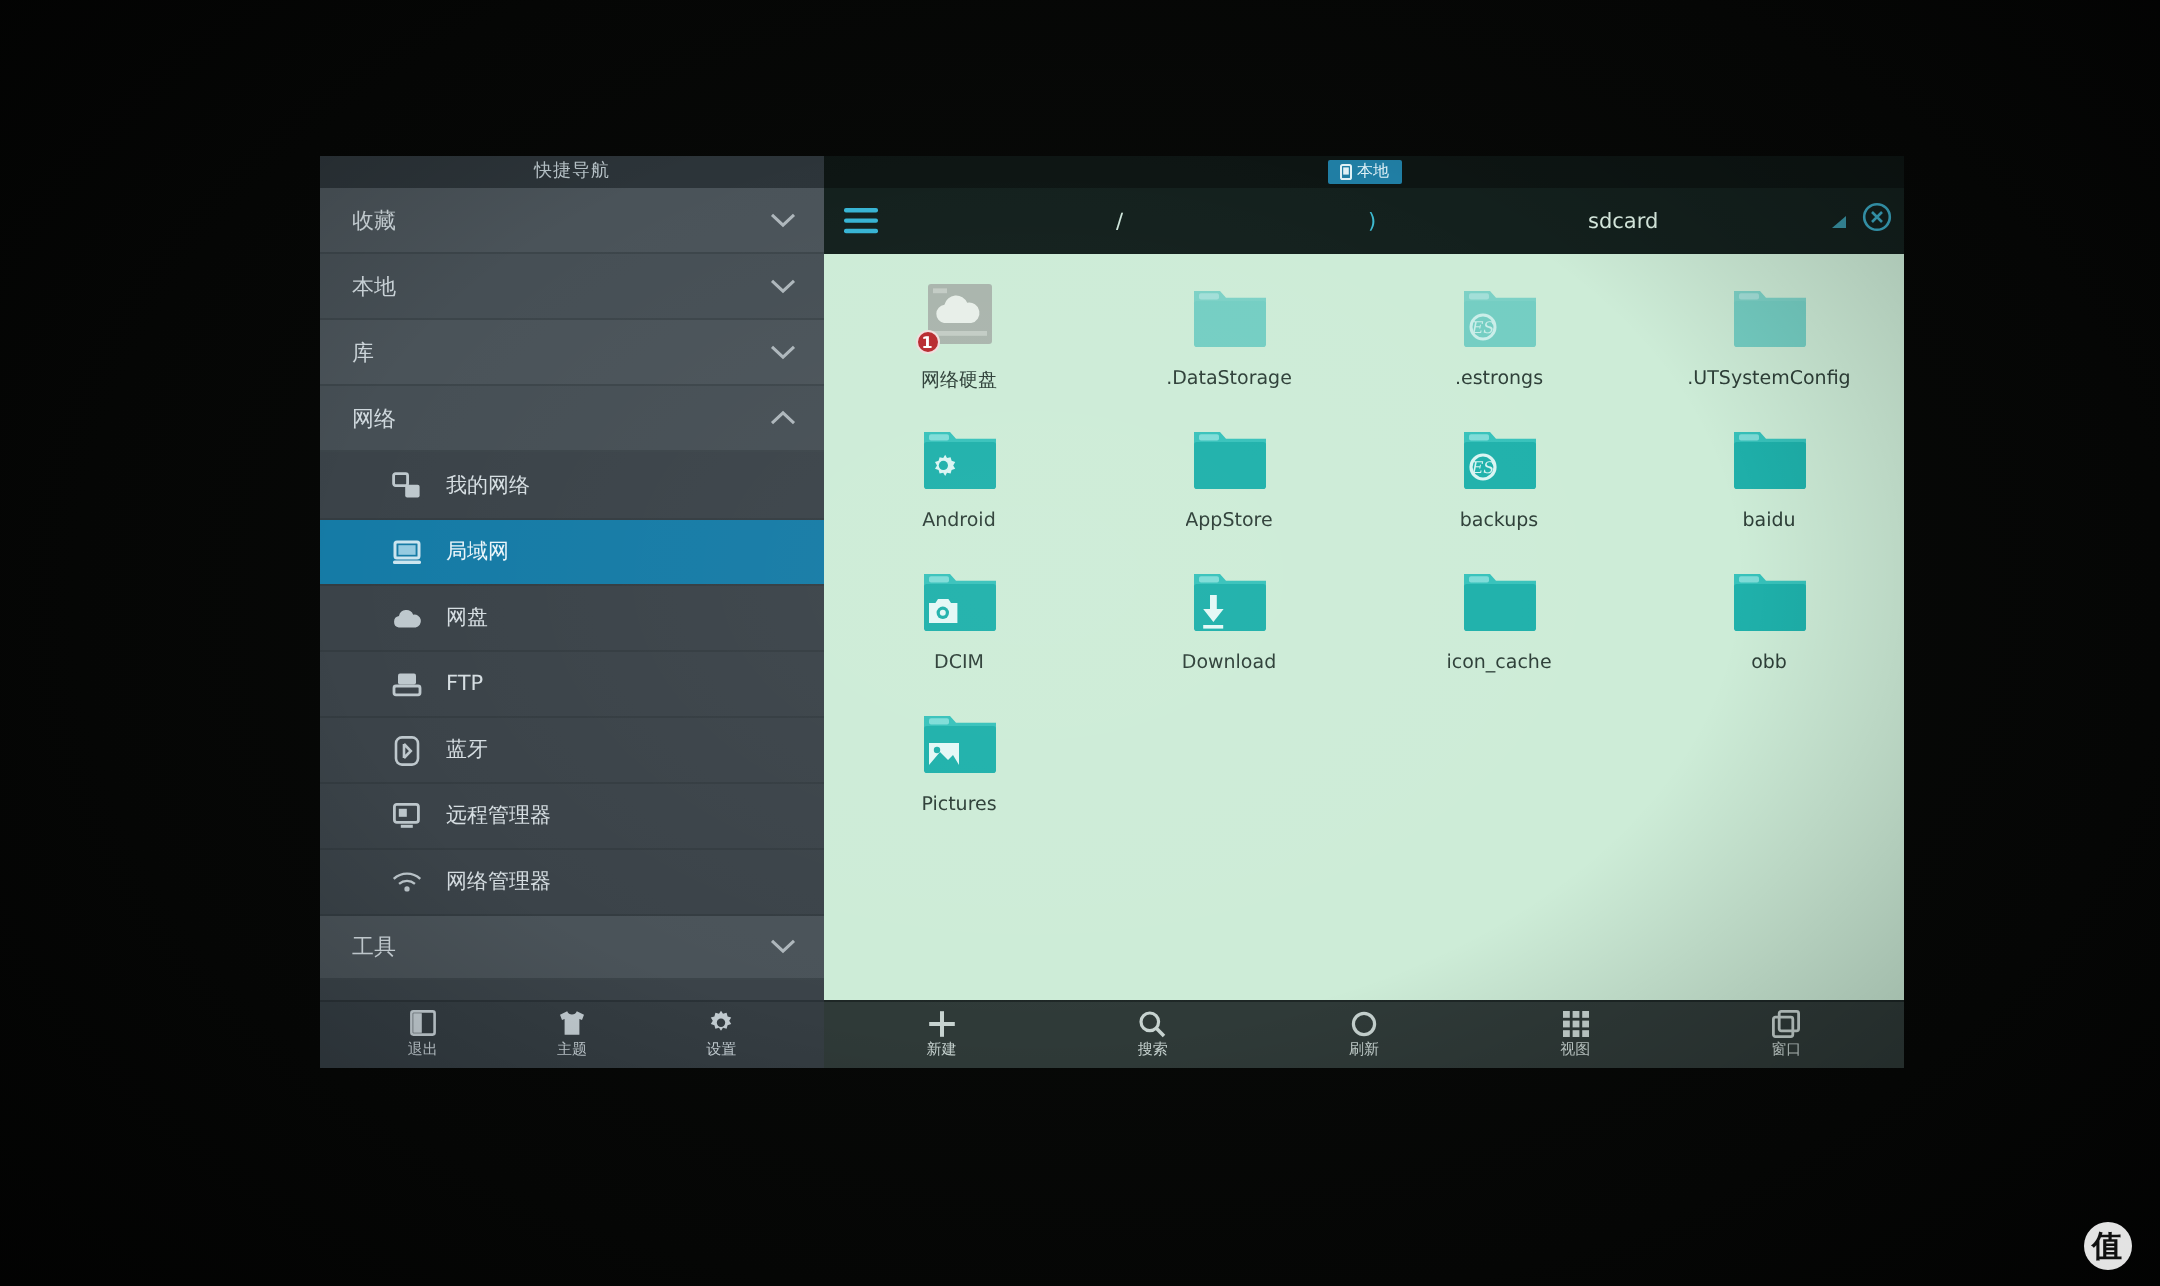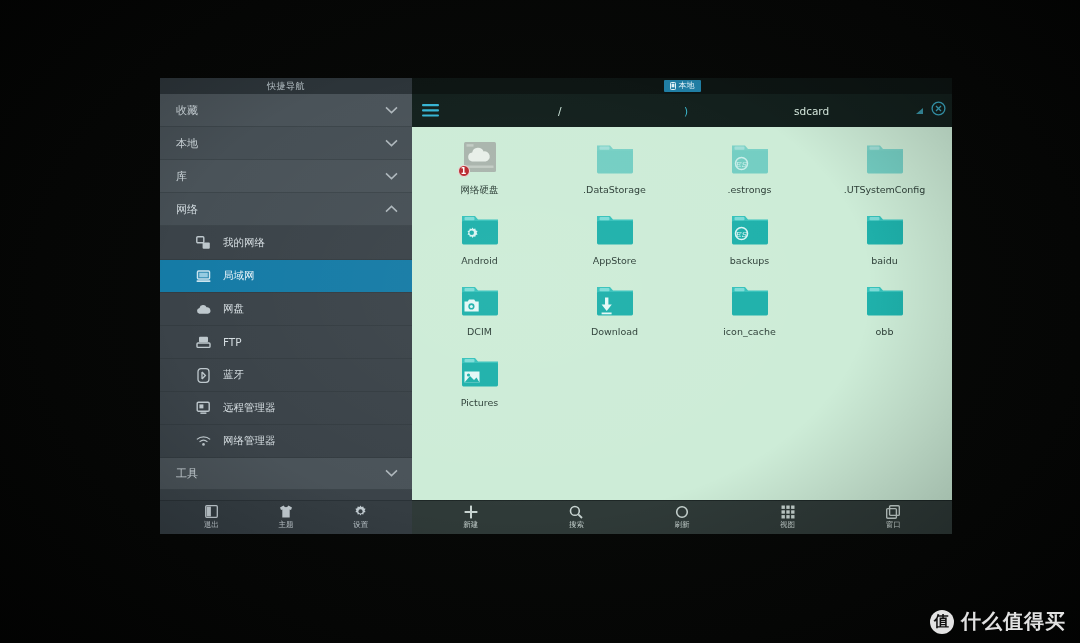--- a/index.html
+++ b/index.html
@@ -659,16 +659,15 @@
             </svg>
           </span>
           <span>窗口</span>
         </div>
       </div>
     </div>
   </div>
 
   <div id="watermark">
     <span id="wm-logo">值</span>
-    <span>什么值得买</span>
   </div>
 
 </div>
 
 </body></html>

